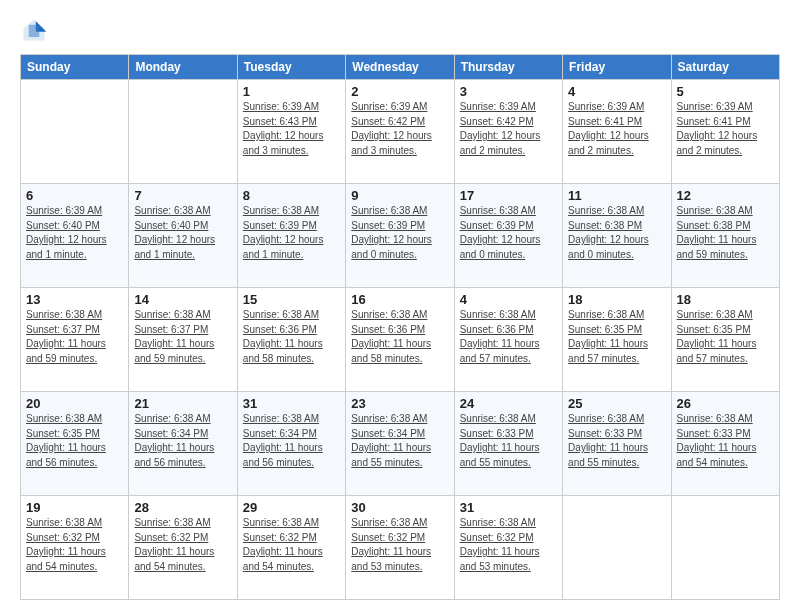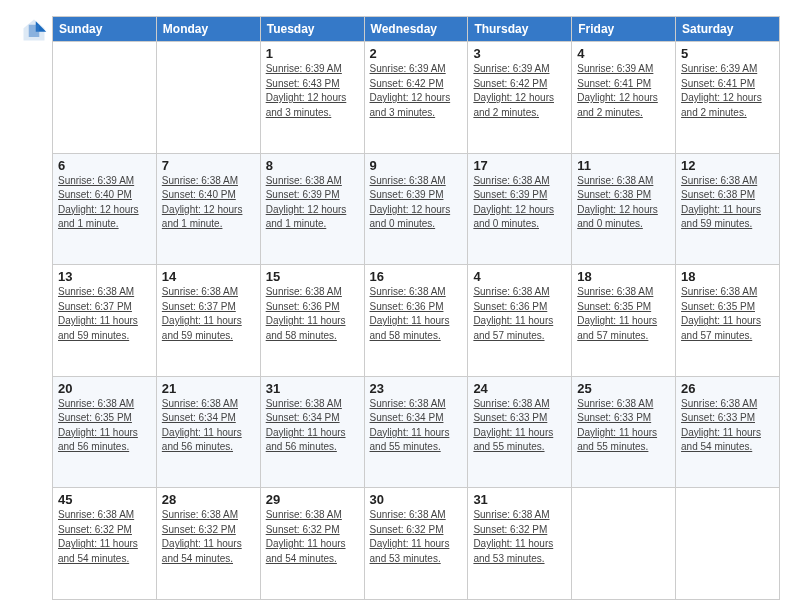--- a/index.html
+++ b/index.html
@@ -8,21 +8,21 @@
       height: 612px;
       font-family: Arial, sans-serif;
       background: #fff;
       overflow: hidden;
     }
     .page {
       width: 792px;
       height: 612px;
       padding: 16px 12px 12px 20px;
       display: flex;
-      flex-direction: row;
+      flex-direction: column;
     }
     .header {
       display: flex;
       justify-content: space-between;
       align-items: flex-start;
       margin-bottom: 10px;
     }
     .logo {
       display: flex;
       align-items: center;
@@ -318,21 +318,21 @@
           <td>
             <span class="day-number">26</span>
             <div class="day-info" style="white-space: pre-line;">Sunrise: 6:38 AM
 Sunset: 6:33 PM
 Daylight: 11 hours
 and 54 minutes.</div>
           </td>
         </tr>
         <tr>
           <td>
-            <span class="day-number">45</span>
+            <span class="day-number">19</span>
             <div class="day-info" style="white-space: pre-line;">Sunrise: 6:38 AM
 Sunset: 6:32 PM
 Daylight: 11 hours
 and 54 minutes.</div>
           </td>
           <td>
             <span class="day-number">28</span>
             <div class="day-info" style="white-space: pre-line;">Sunrise: 6:38 AM
 Sunset: 6:32 PM
 Daylight: 11 hours

